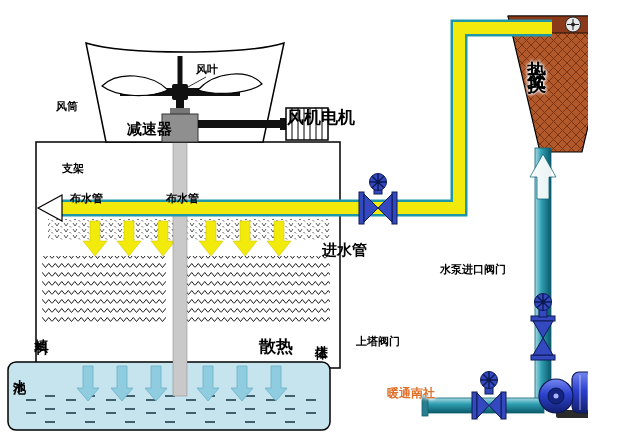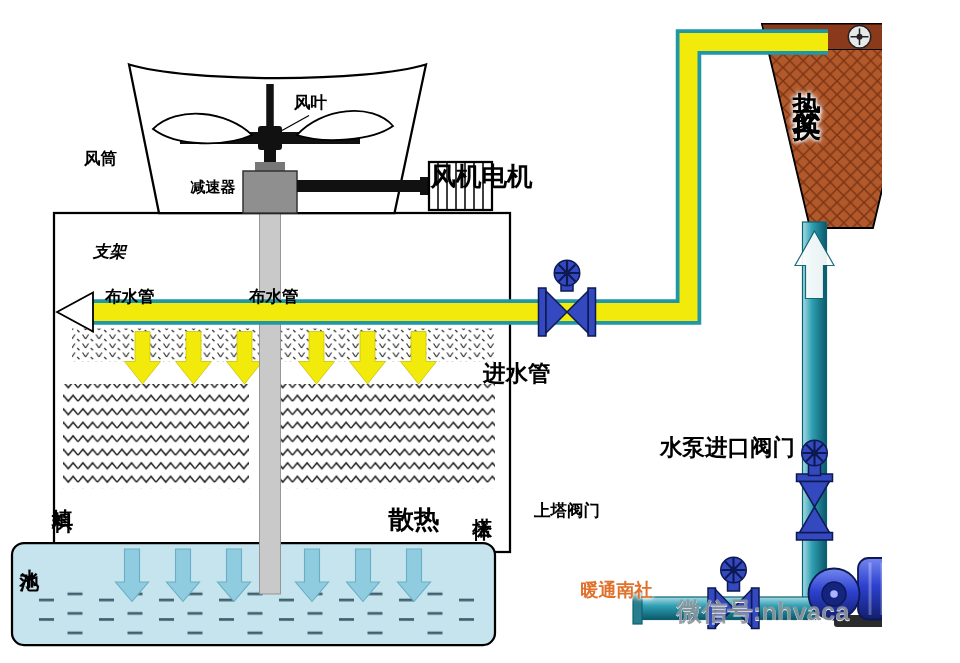--- a/index.html
+++ b/index.html
@@ -175,29 +175,28 @@
     <rect x="628" y="379" width="10" height="27" rx="3" fill="#15247f" stroke="#0d1a52"></rect>
     <circle cx="556" cy="396" r="17" fill="url(#motorGrad)" stroke="#0d1a52" stroke-width="1.2"></circle>
     <circle cx="556" cy="396" r="8" fill="#15247f" stroke="#0d1a52"></circle>
     <circle cx="556" cy="396" r="2.5" fill="#aab4ff"></circle>
   </g>
 </svg>
 
 <div class="lbl" style="left:196px;top:63px;font-size:11px;">风叶</div>
 <div class="lbl" style="left:287px;top:108px;font-size:17px;">风机电机</div>
 <div class="lbl" style="left:56px;top:100px;font-size:11px;text-align:right;">风筒</div>
-<div class="lbl" style="left:127px;top:120px;font-size:10px;">减速器</div>
-<div class="lbl" style="left:62px;top:162px;font-size:11px;font-style:italic;">支架</div>
+<div class="lbl" style="left:127px;top:120px;font-size:15px;">减速器</div>
+<div class="lbl" style="left:62px;top:162px;font-size:11px;">支架</div>
 <div class="lbl" style="left:70px;top:192px;font-size:11px;">布水管</div>
 <div class="lbl" style="left:166px;top:192px;font-size:11px;">布水管</div>
 <div class="lbl" style="left:322px;top:241px;font-size:15px;">进水管</div>
 <div class="lbl vert" style="left:34px;top:328px;font-size:14px;font-weight:700;letter-spacing:2px;">填料</div>
 <div class="lbl" style="left:249px;top:337px;font-size:17px;font-weight:700;margin-left:10px;">散热</div>
 <div class="lbl vert" style="left:313px;top:335px;font-size:13px;letter-spacing:2px;">塔体</div>
 <div class="lbl vert" style="left:11px;top:369px;font-size:13px;font-weight:700;letter-spacing:2px;">水池</div>
 <div class="lbl vert" style="left:614px;top:6px;font-size:14px;font-weight:700;letter-spacing:1px;">换热设备</div>
 <div class="lbl vert halo" style="left:526px;top:46px;font-size:19px;font-weight:700;letter-spacing:7px;">热交换</div>
-<div class="lbl" style="left:440px;top:290px;font-size:15px;">水泵进口阀门</div>
+<div class="lbl" style="left:440px;top:263px;font-size:11px;">水泵进口阀门</div>
 <div class="lbl" style="left:356px;top:335px;font-size:11px;">上塔阀门</div>
 <div class="lbl halo" style="left:387px;top:387px;font-size:12px;font-weight:700;color:var(--watermark-orange,#e0702a);">暖通南社</div>
-<div class="lbl" style="left:451px;top:398px;font-size:17px;font-weight:700;color:var(--watermark-gray,#8d959c);opacity:.9;text-shadow:0 1px 0 #fff;">微信号:nhvaca</div>
 
 </div>
 
 </body></html>

